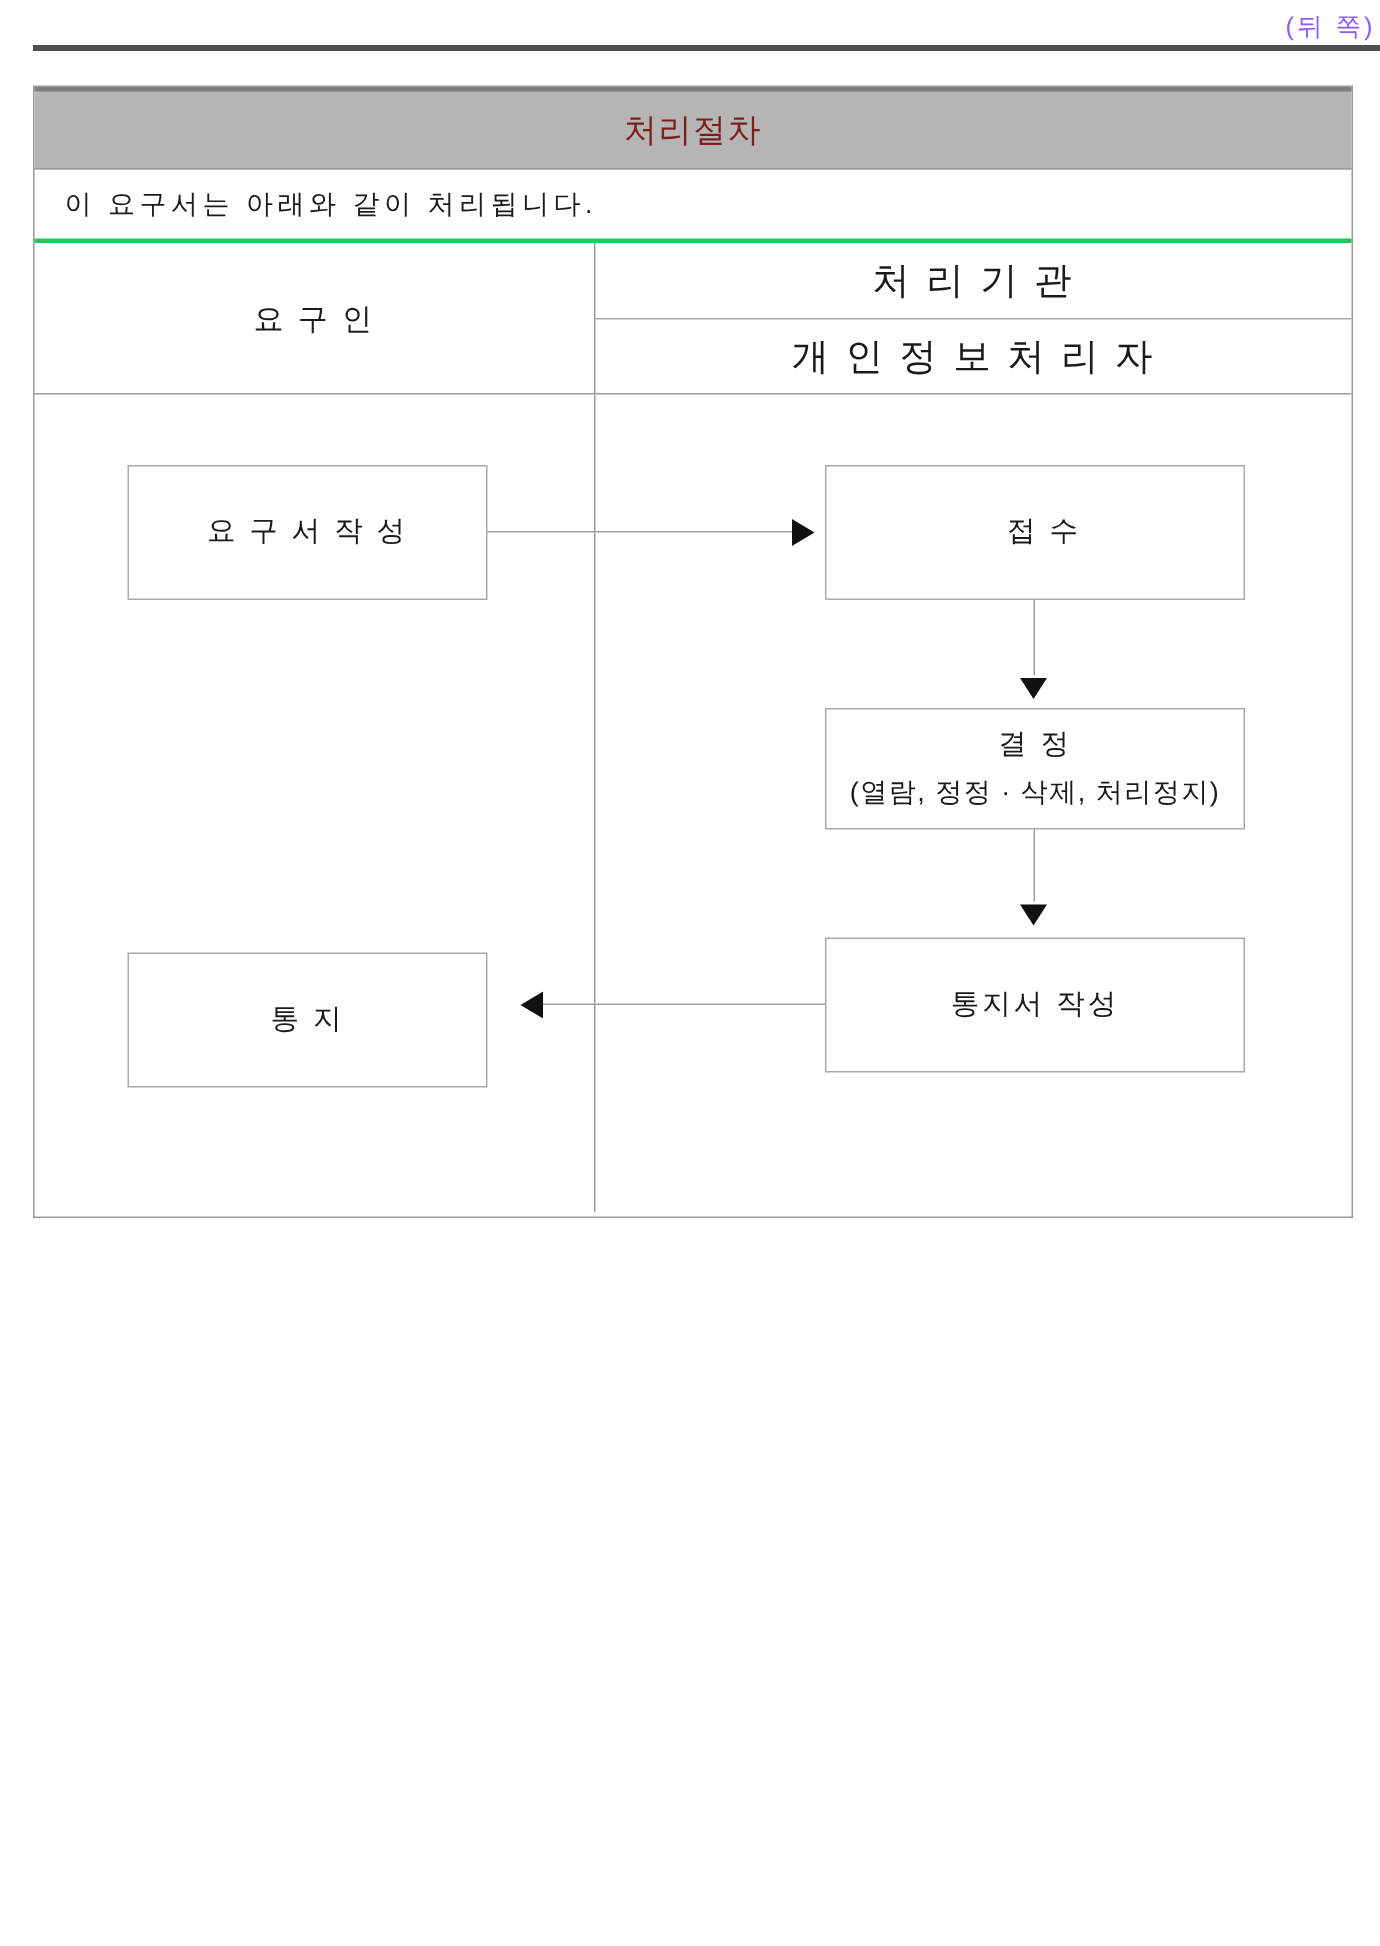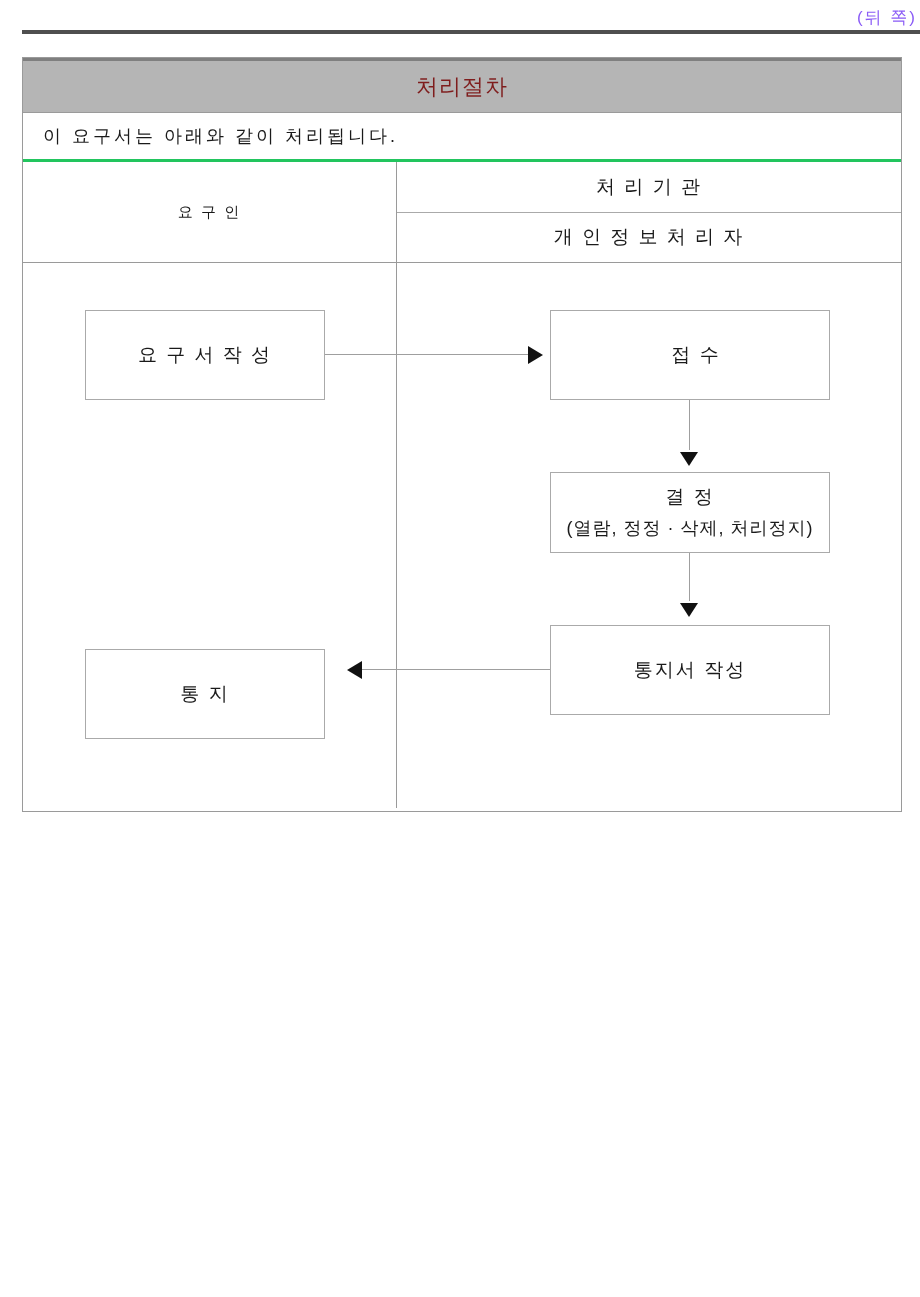--- a/index.html
+++ b/index.html
@@ -60,28 +60,28 @@
   }
   .head-row {
     height:101px;
     display:flex;
     border-bottom:1px solid #9a9a9a;
   }
   .head-left {
     width:374px;
     border-right:1px solid #9a9a9a;
     display:flex; align-items:center; justify-content:center;
-    font-size:15px;
+    font-size:20px;
     letter-spacing:2px;
   }
   .head-right { flex:1; display:flex; flex-direction:column; }
   .head-right .cell {
     flex:1;
     display:flex; align-items:center; justify-content:center;
-    font-size:19px;
+    font-size:25px;
     letter-spacing:2px;
   }
   .head-right .cell.top { border-bottom:1px solid #aaaaaa; }
   .flow-row { height:545px; display:flex; }
   .flow-left { width:374px; border-right:1px solid #9a9a9a; }
   .flow-right { flex:1; }
 
   
   .node {
     position:absolute;
@@ -92,21 +92,21 @@
     font-size:19px;
     letter-spacing:2px;
     text-align:center;
     line-height:1.7;
   }
   .node .sub { font-size:18px; letter-spacing:1px; }
   .node-write-request { left:85px;  top:310px; width:240px; height:90px; }
   .node-receipt       { left:550px; top:310px; width:280px; height:90px;padding-left:12px; }
   .node-decision      { left:550px; top:472px; width:280px; height:81px; }
   .node-write-notice  { left:550px; top:625px; width:280px; height:90px; }
-  .node-notice        { left:85px;  top:649px; width:240px; height:90px; }
+  .node-notice        { left:85px;  top:635px; width:240px; height:90px; }
 
   
   .cline { position:absolute; background:#9f9f9f; }
   .hline1 { left:325px; top:354px; width:204px; height:1px; }
   .vline1 { left:689px; top:400px; width:1px;  height:50px; }
   .vline2 { left:689px; top:553px; width:1px;  height:48px; }
   .hline2 { left:362px; top:669px; width:188px; height:1px; }
 
   
   .arrow { position:absolute; width:0; height:0; }

